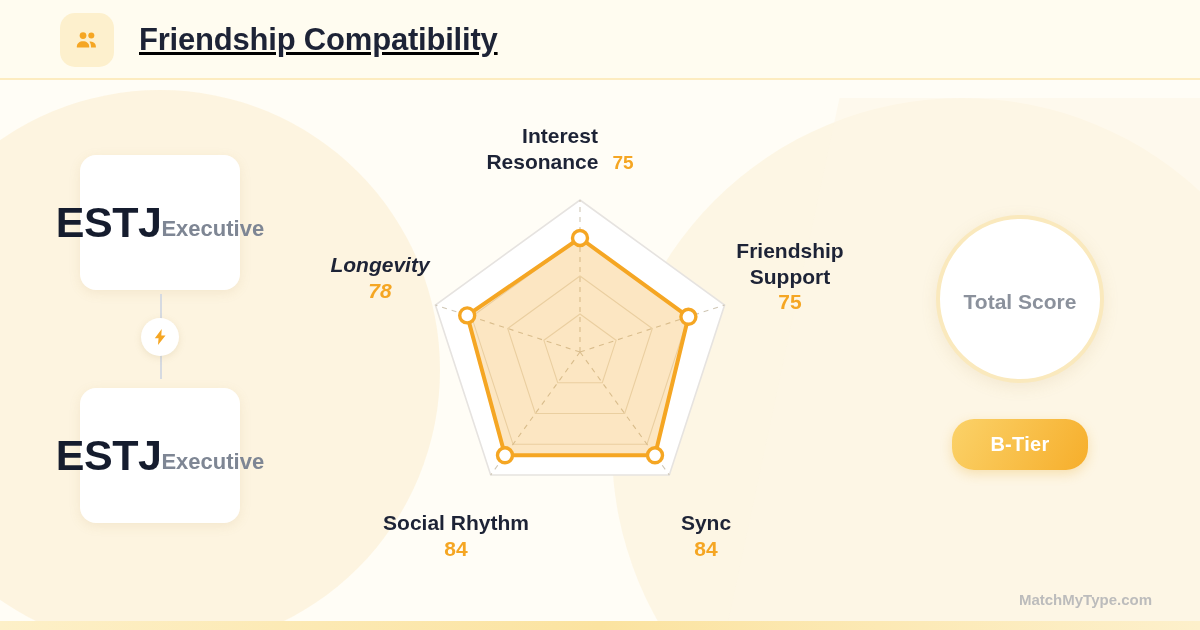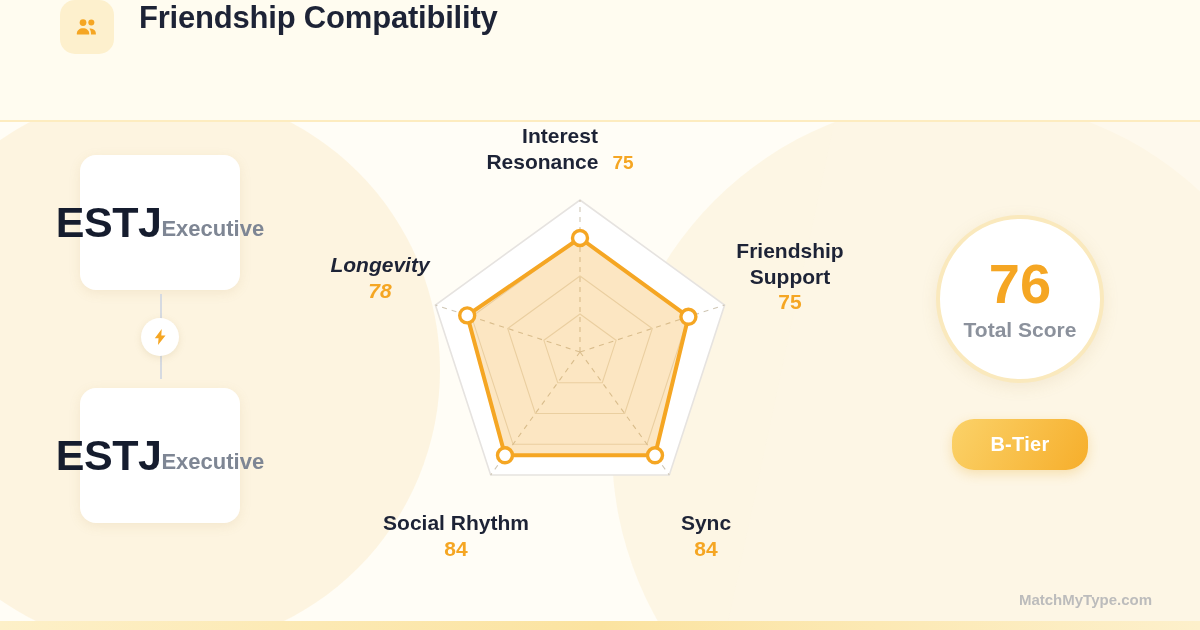--- a/index.html
+++ b/index.html
@@ -41,24 +41,25 @@
     left:780px; top:98px;
     width:520px; height:560px;
     background:#fdf6e6;
     opacity:.55;
     transform:skewX(-12deg);
   }
 
   
   .header {
     position:absolute; left:0; top:0;
-    width:1200px; height:122px;
+    width:1200px; height:80px;
     background:#fffcf0;
-    display:flex; align-items:flex-start;
+    display:flex; align-items:center;
     z-index:6;
+    text-decoration:underline;
   }
   .header:after {
     content:""; position:absolute;
     left:0; bottom:0; width:1200px; height:2px;
     background:#fdecc0;
   }
   .header-icon {
     width:54px; height:54px;
     margin-left:60px;
     border-radius:15px;
@@ -305,21 +306,20 @@
     </div>
 
     <div class="axis-label" style="left:-5px; top:147px; width:210px;font-style:italic;">
       <span>Longevity</span><br>
       <span class="axis-val">78</span>
     </div>
   </div>
 
   <div class="score-panel">
     <div class="score-ring">
-      <div class="score-num">76</div>
       <div class="score-cap">Total Score</div>
     </div>
     <div class="tier-pill">B-Tier</div>
   </div>
 
   <div class="watermark">MatchMyType.com</div>
   <div class="bottom-bar"></div>
 </div>
 
 </body></html>

